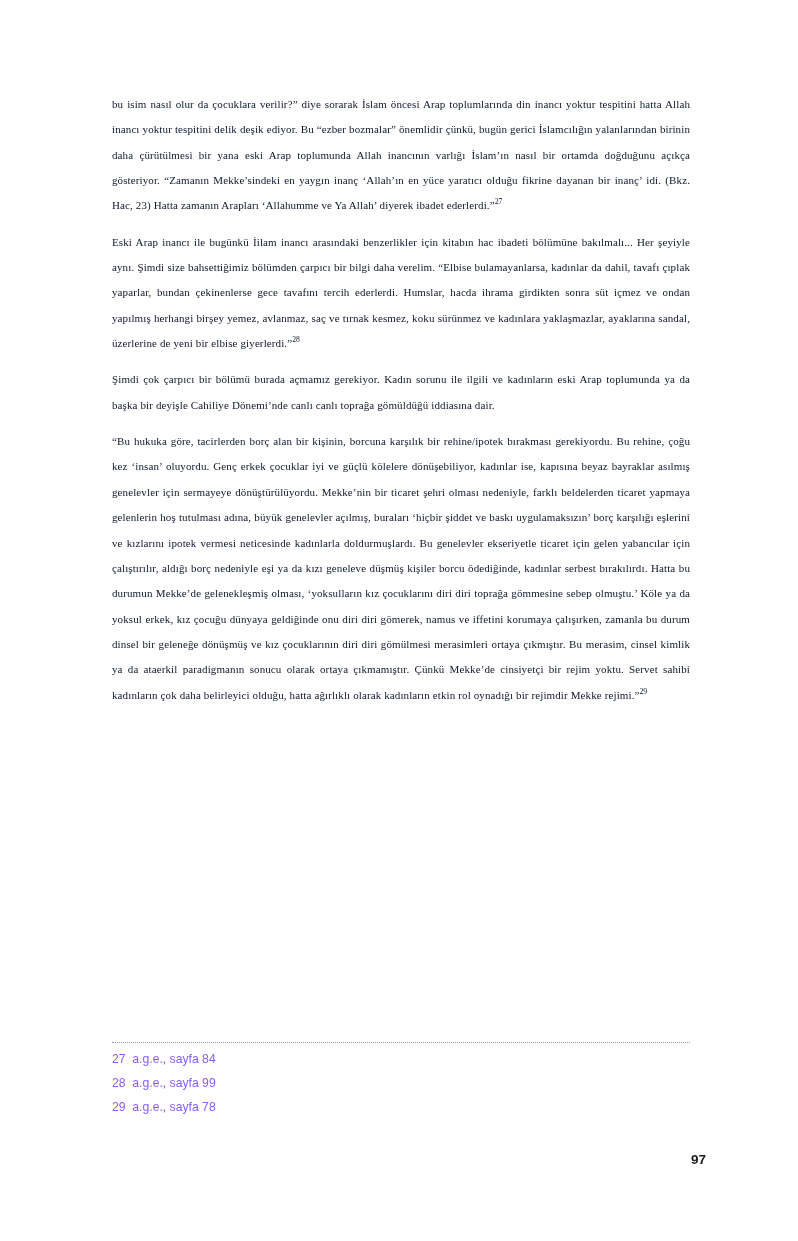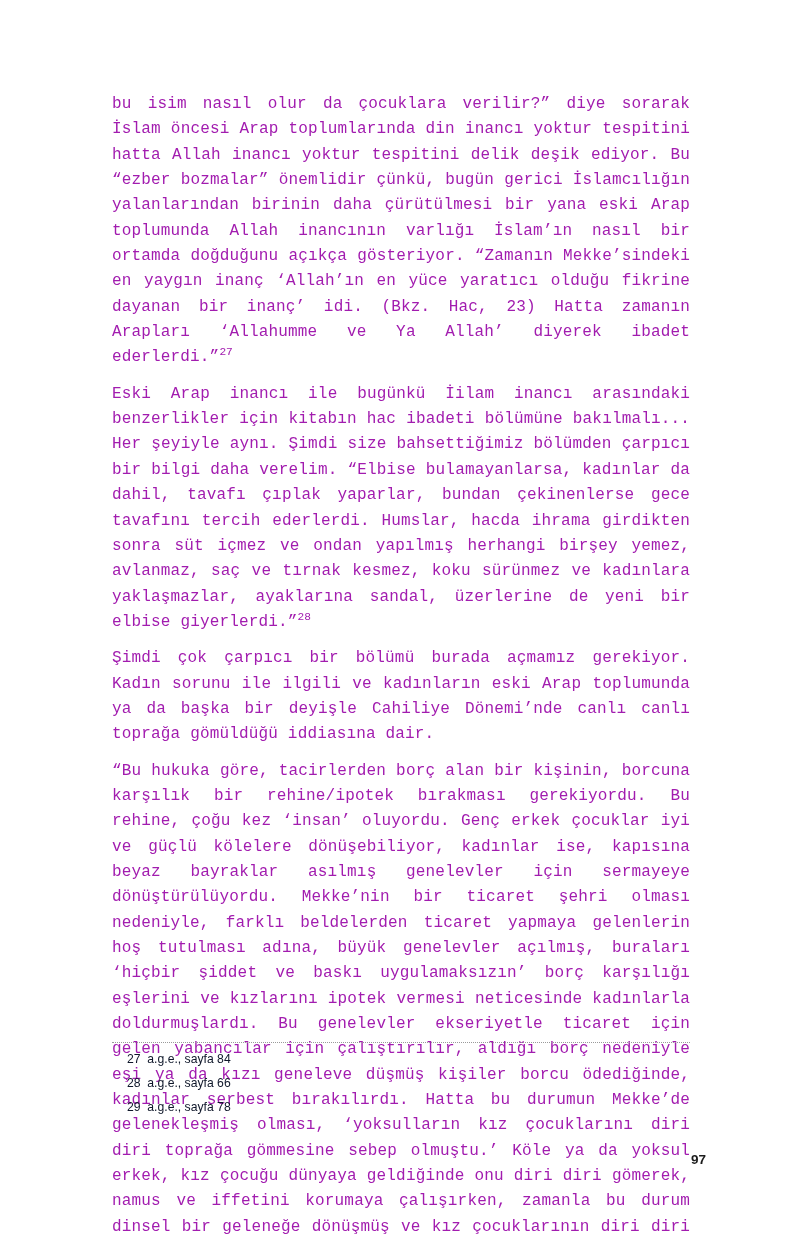--- a/index.html
+++ b/index.html
@@ -15,24 +15,24 @@
     overflow: hidden;
     box-sizing: border-box;
   }
   .content {
     position: absolute;
     left: 112px;
     top: 92px;
     width: 578px;
   }
   .para {
-    font-family: Liberation Mono, monospace;
-    font-size: 16px;
+    font-family: Liberation Serif, serif;
+    font-size: 11px;
     line-height: 25.35px;
-    color: #a21caf;
+    color: #0f172a;
     text-align: justify;
     text-justify: inter-word;
     margin: 0 0 11px 0;
     hyphens: none;
     -webkit-hyphens: none;
     letter-spacing: 0.01em;
     word-spacing: 0.005em;
   }
   .para:last-of-type {
     margin-bottom: 4px;
@@ -54,23 +54,22 @@
   .footnotes {
     position: absolute;
     left: 112px;
     top: 1047px;
     width: 578px;
   }
   .footnote {
     font-family: "Liberation Sans", "DejaVu Sans", sans-serif;
     font-size: 12.2px;
     line-height: 24.2px;
-    color: #0f172a;
+    color: #8b5cf6;
     white-space: pre;
-    margin-left: 15px;
   }
   .page-number {
     position: absolute;
     left: 128px;
     top: 1152px;
     width: 578px;
     text-align: right;
     font-family: "Liberation Sans", "DejaVu Sans", sans-serif;
     font-size: 13.5px;
     font-weight: bold;
@@ -91,19 +90,19 @@
     <p class="para"><span>Şimdi çok çarpıcı bir bölümü burada açmamız gerekiyor. Kadın sorunu ile ilgili ve kadınların eski Arap toplumunda ya da başka bir deyişle Cahiliye Dönemi’nde canlı canlı toprağa gömüldüğü iddiasına dair.</span><sup class="fn"></sup></p>
 
     <p class="para"><span>“Bu hukuka göre, tacirlerden borç alan bir kişinin, borcuna karşılık bir rehine/ipotek bırakması gerekiyordu. Bu rehine, çoğu kez ‘insan’ oluyordu. Genç erkek çocuklar iyi ve güçlü kölelere dönüşebiliyor, kadınlar ise, kapısına beyaz bayraklar asılmış genelevler için sermayeye dönüştürülüyordu. Mekke’nin bir ticaret şehri olması nedeniyle, farklı beldelerden ticaret yapmaya gelenlerin hoş tutulması adına, büyük genelevler açılmış, buraları ‘hiçbir şiddet ve baskı uygulamaksızın’ borç karşılığı eşlerini ve kızlarını ipotek vermesi neticesinde kadınlarla doldurmuşlardı. Bu genelevler ekseriyetle ticaret için gelen yabancılar için çalıştırılır, aldığı borç nedeniyle eşi ya da kızı geneleve düşmüş kişiler borcu ödediğinde, kadınlar serbest bırakılırdı. Hatta bu durumun Mekke’de gelenekleşmiş olması, ‘yoksulların kız çocuklarını diri diri toprağa gömmesine sebep olmuştu.’ Köle ya da yoksul erkek, kız çocuğu dünyaya geldiğinde onu diri diri gömerek, namus ve iffetini korumaya çalışırken, zamanla bu durum dinsel bir geleneğe dönüşmüş ve kız çocuklarının diri diri gömülmesi merasimleri ortaya çıkmıştır. Bu merasim, cinsel kimlik ya da ataerkil paradigmanın sonucu olarak ortaya çıkmamıştır. Çünkü Mekke’de cinsiyetçi bir rejim yoktu. Servet sahibi kadınların çok daha belirleyici olduğu, hatta ağırlıklı olarak kadınların etkin rol oynadığı bir rejimdir Mekke rejimi.”</span><sup class="fn">29</sup></p>
 
   </div>
 
   <div class="footnote-rule"></div>
 
   <div class="footnotes">
     <div class="footnote"><span>27</span><span>&nbsp;&nbsp;</span><span>a.g.e., sayfa 84</span></div>
-    <div class="footnote"><span>28</span><span>&nbsp;&nbsp;</span><span>a.g.e., sayfa 66</span></div>
+    <div class="footnote"><span>28</span><span>&nbsp;&nbsp;</span><span>a.g.e., sayfa 99</span></div>
     <div class="footnote"><span>29</span><span>&nbsp;&nbsp;</span><span>a.g.e., sayfa 78</span></div>
   </div>
 
   <div class="page-number">97</div>
 
 </div>
 
 </body></html>

